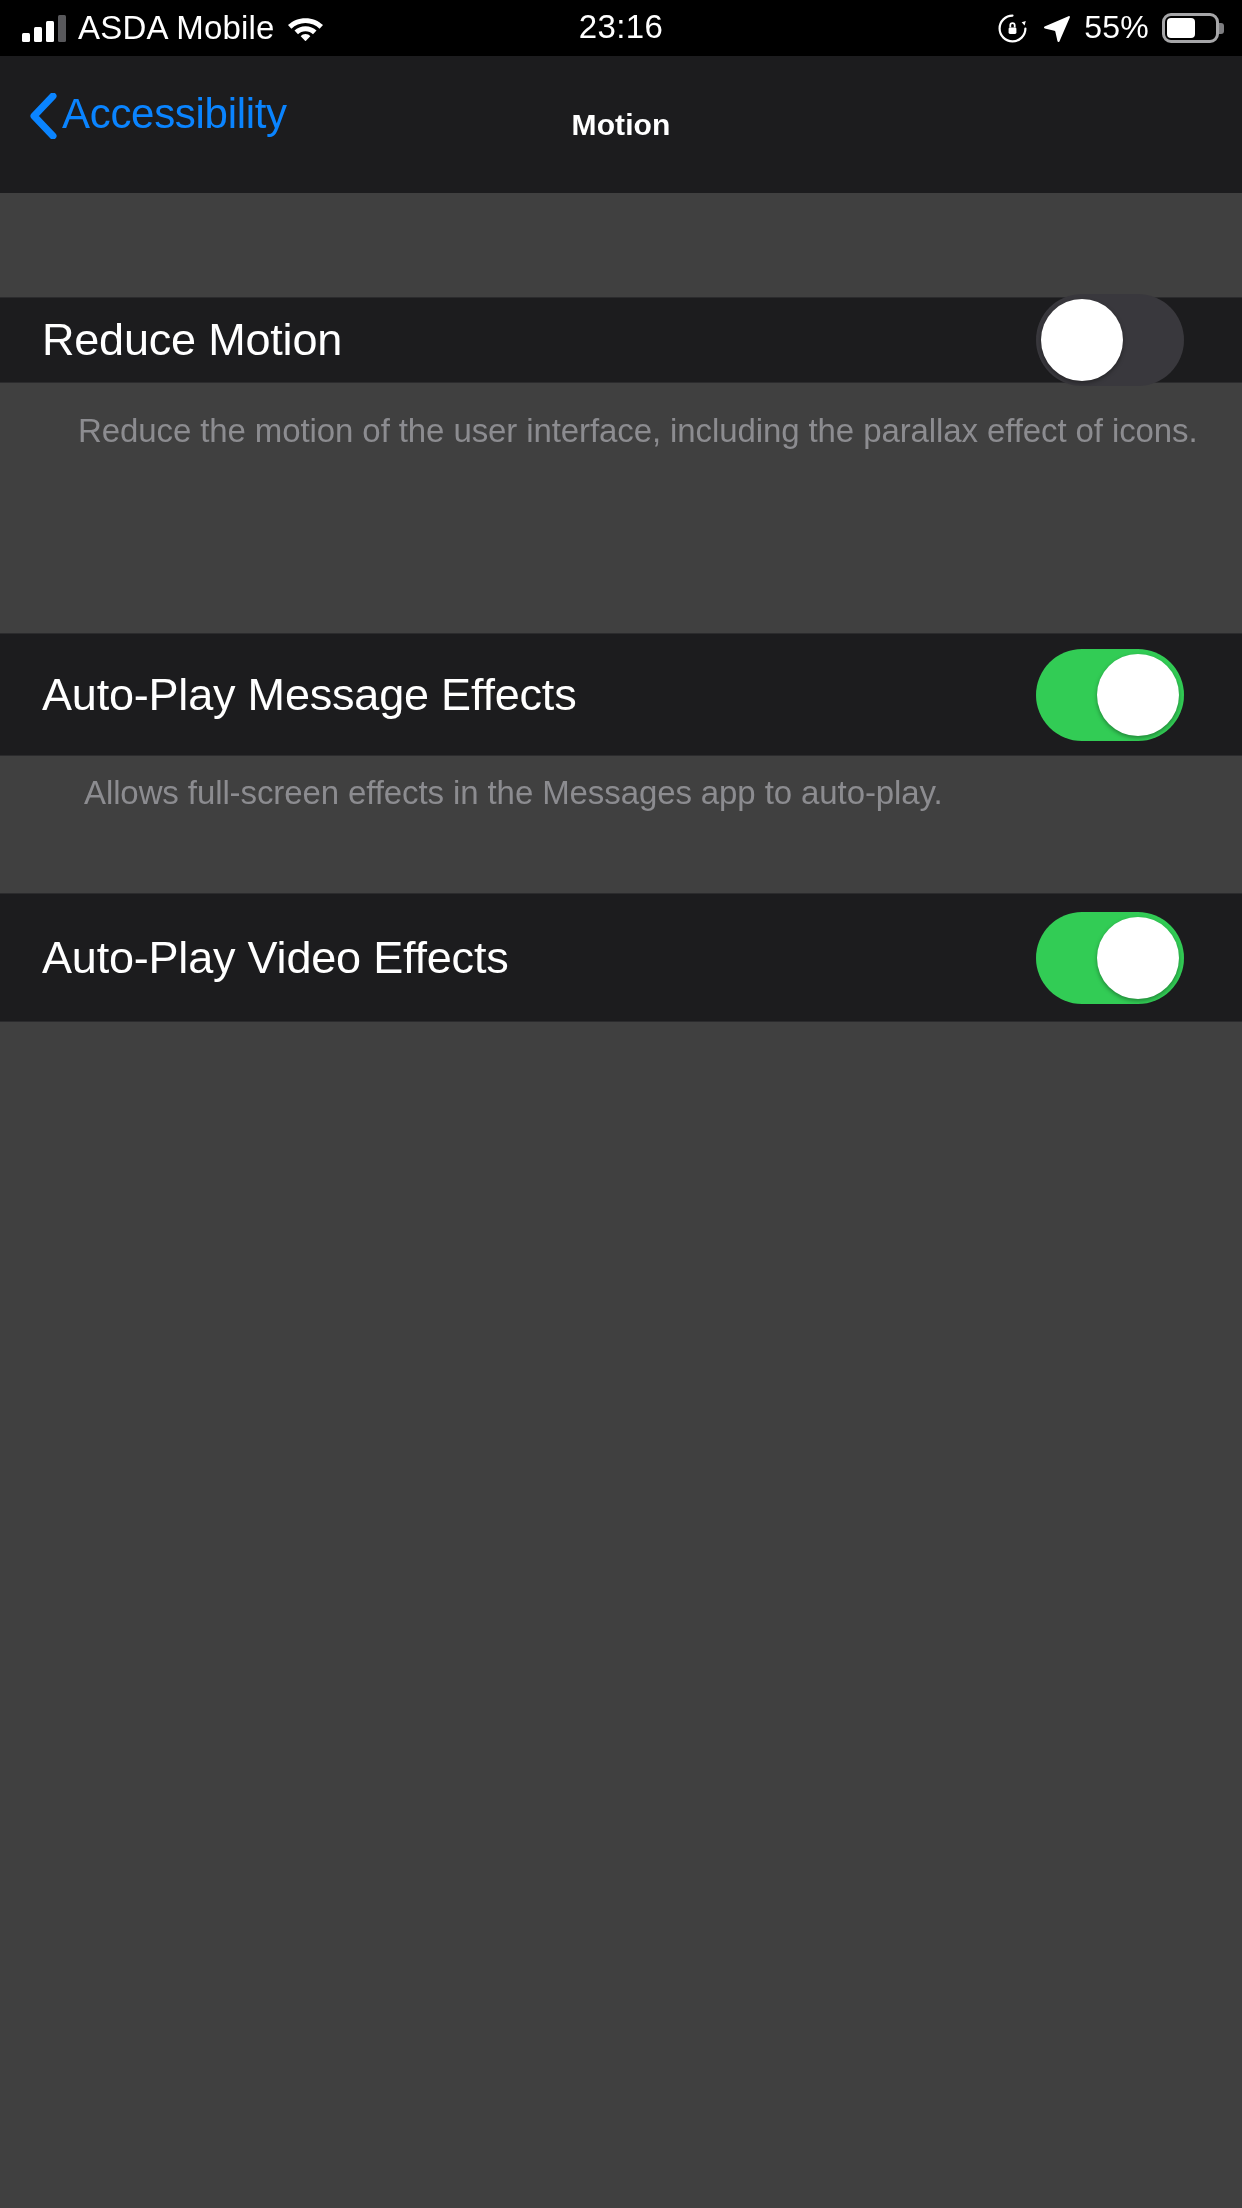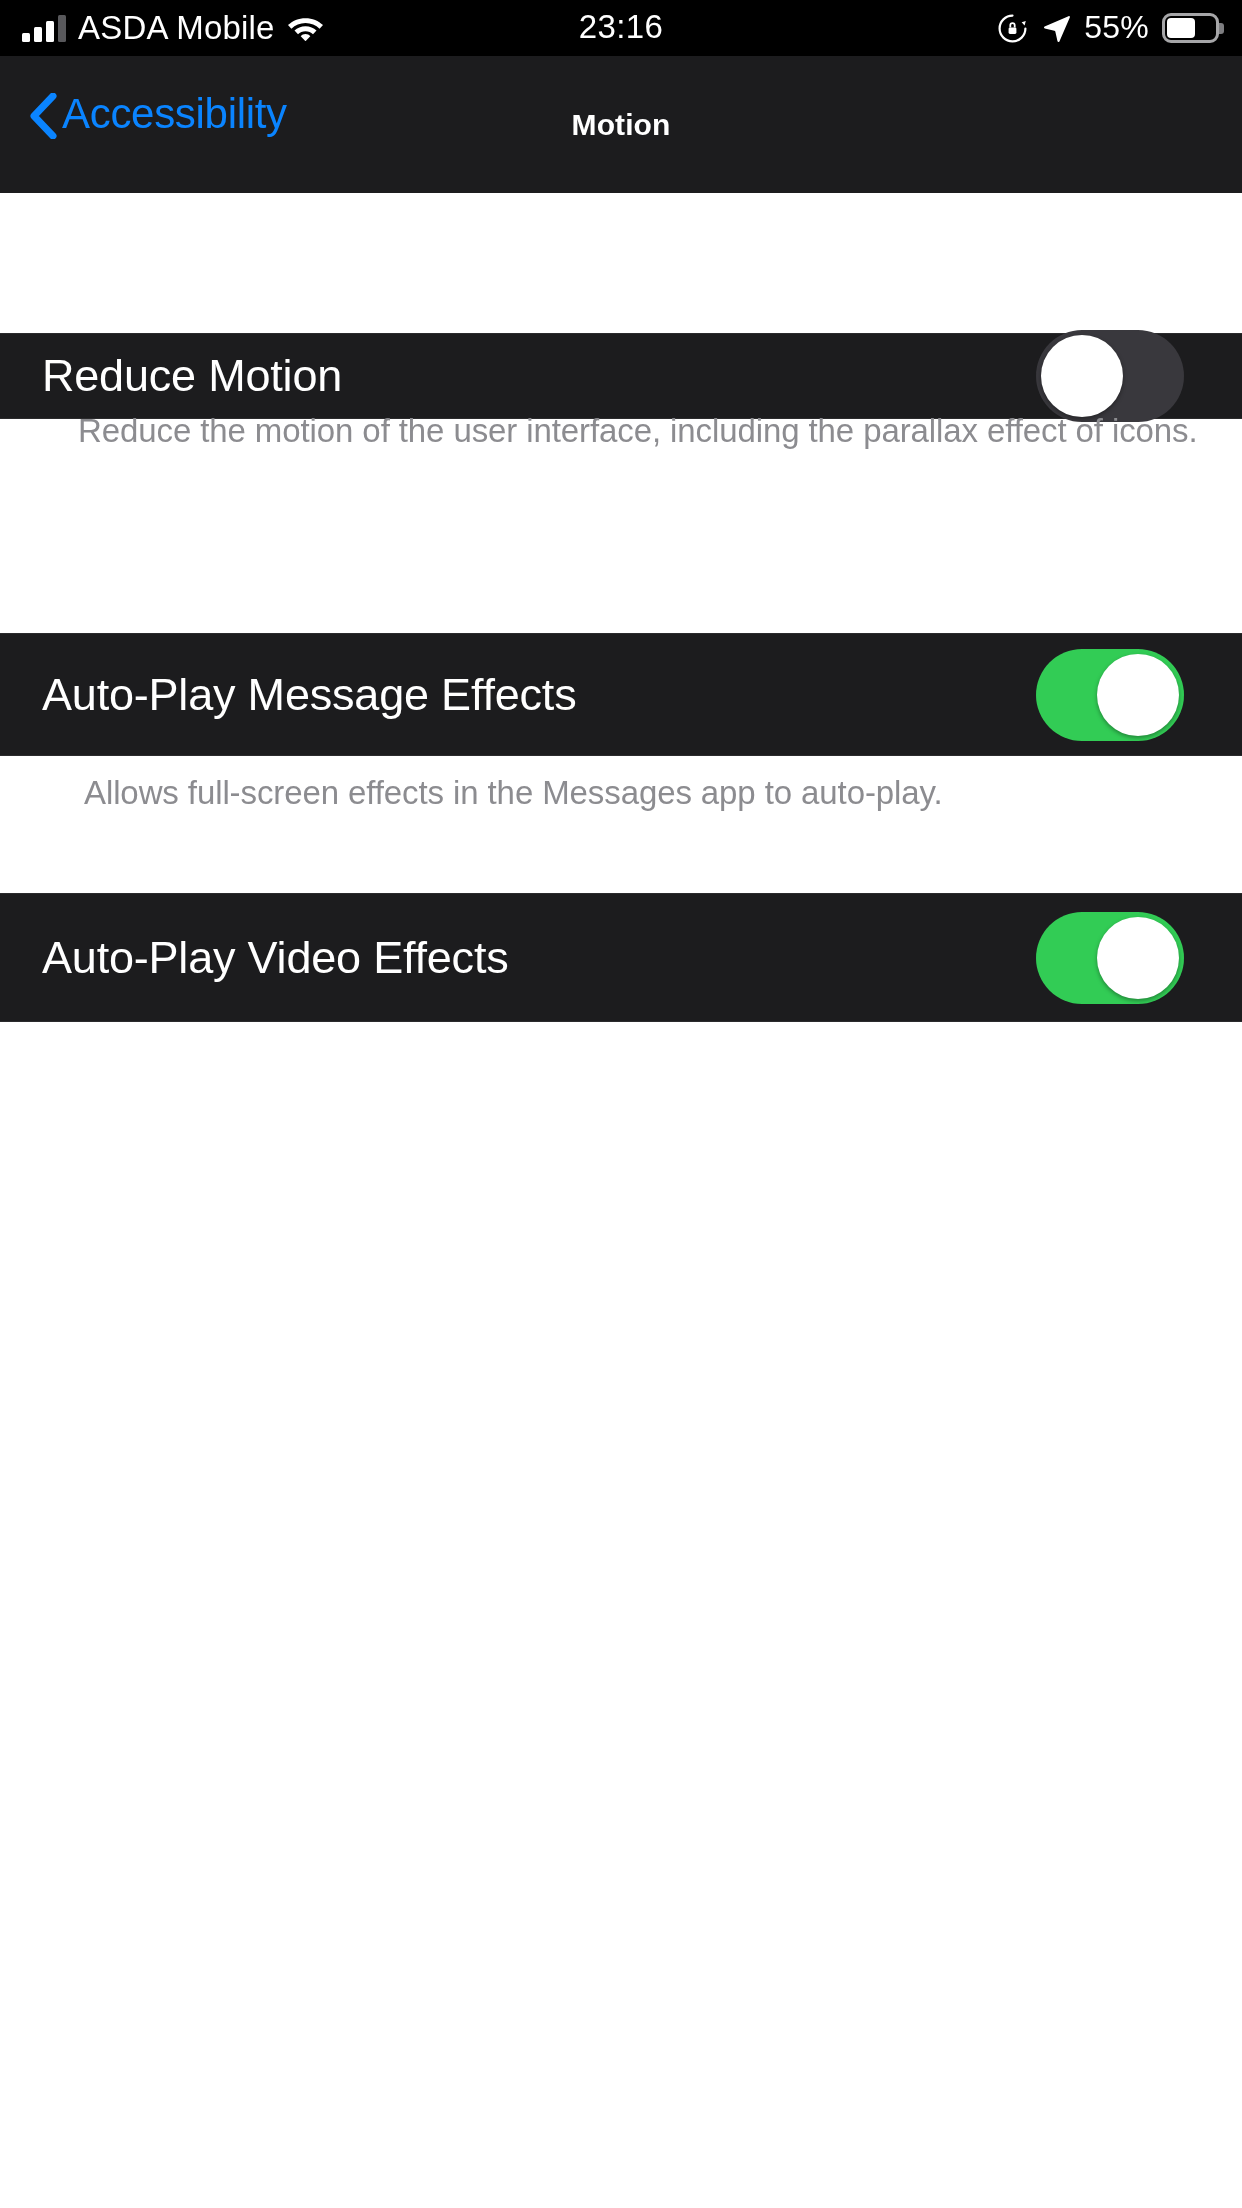--- a/index.html
+++ b/index.html
@@ -3,21 +3,21 @@
 <meta charset="utf-8">
 <style>
   * { margin:0; padding:0; box-sizing:border-box; }
   html,body{
     width:1242px; height:2208px;
     background:#000;
     font-family:"Liberation Sans", sans-serif;
     -webkit-font-smoothing:antialiased;
     overflow:hidden;
   }
-  #screen{ position:relative; width:1242px; height:2208px; background:#ffffff; }
+  #screen{ position:relative; width:1242px; height:2208px; background:#404040; }
 
   
   .statusbar{
     position:absolute; left:0; top:0; width:1242px; height:56px;
     background:#000; color:#fff;
   }
   .sb-left{ position:absolute; left:22px; top:0; height:56px; display:flex; align-items:center; gap:12px; }
   .sb-center{ position:absolute; left:0; top:0; width:1242px; height:56px;
               display:flex; align-items:center; justify-content:center; }
   .sb-right{ position:absolute; right:18px; top:0; height:56px; display:flex; align-items:center; gap:13px; }
@@ -153,21 +153,21 @@
     <div class="back">
       <span class="chev">
         <svg viewBox="0 0 30 46" width="30" height="46" aria-hidden="true">
           <path d="M25 3L6 23l19 20" fill="none" stroke="#0a84ff" stroke-width="7" stroke-linecap="round" stroke-linejoin="round"></path>
         </svg>
       </span>
       <span class="lbl">Accessibility</span>
     </div>
   </div>
 
-  <div class="group" style="top:297px; height:86px;margin-top:36px;">
+  <div class="group" style="top:297px; height:86px;">
     <div class="row">
       <span class="title">Reduce Motion</span>
       <span class="switch off">
         <span class="knob"></span>
       </span>
     </div>
   </div>
   <div class="footer" style="top:408px;">Reduce the motion of the user interface, including the parallax effect of icons.</div>
 
   <div class="group" style="top:622px; height:123px;margin-top:11px;">

